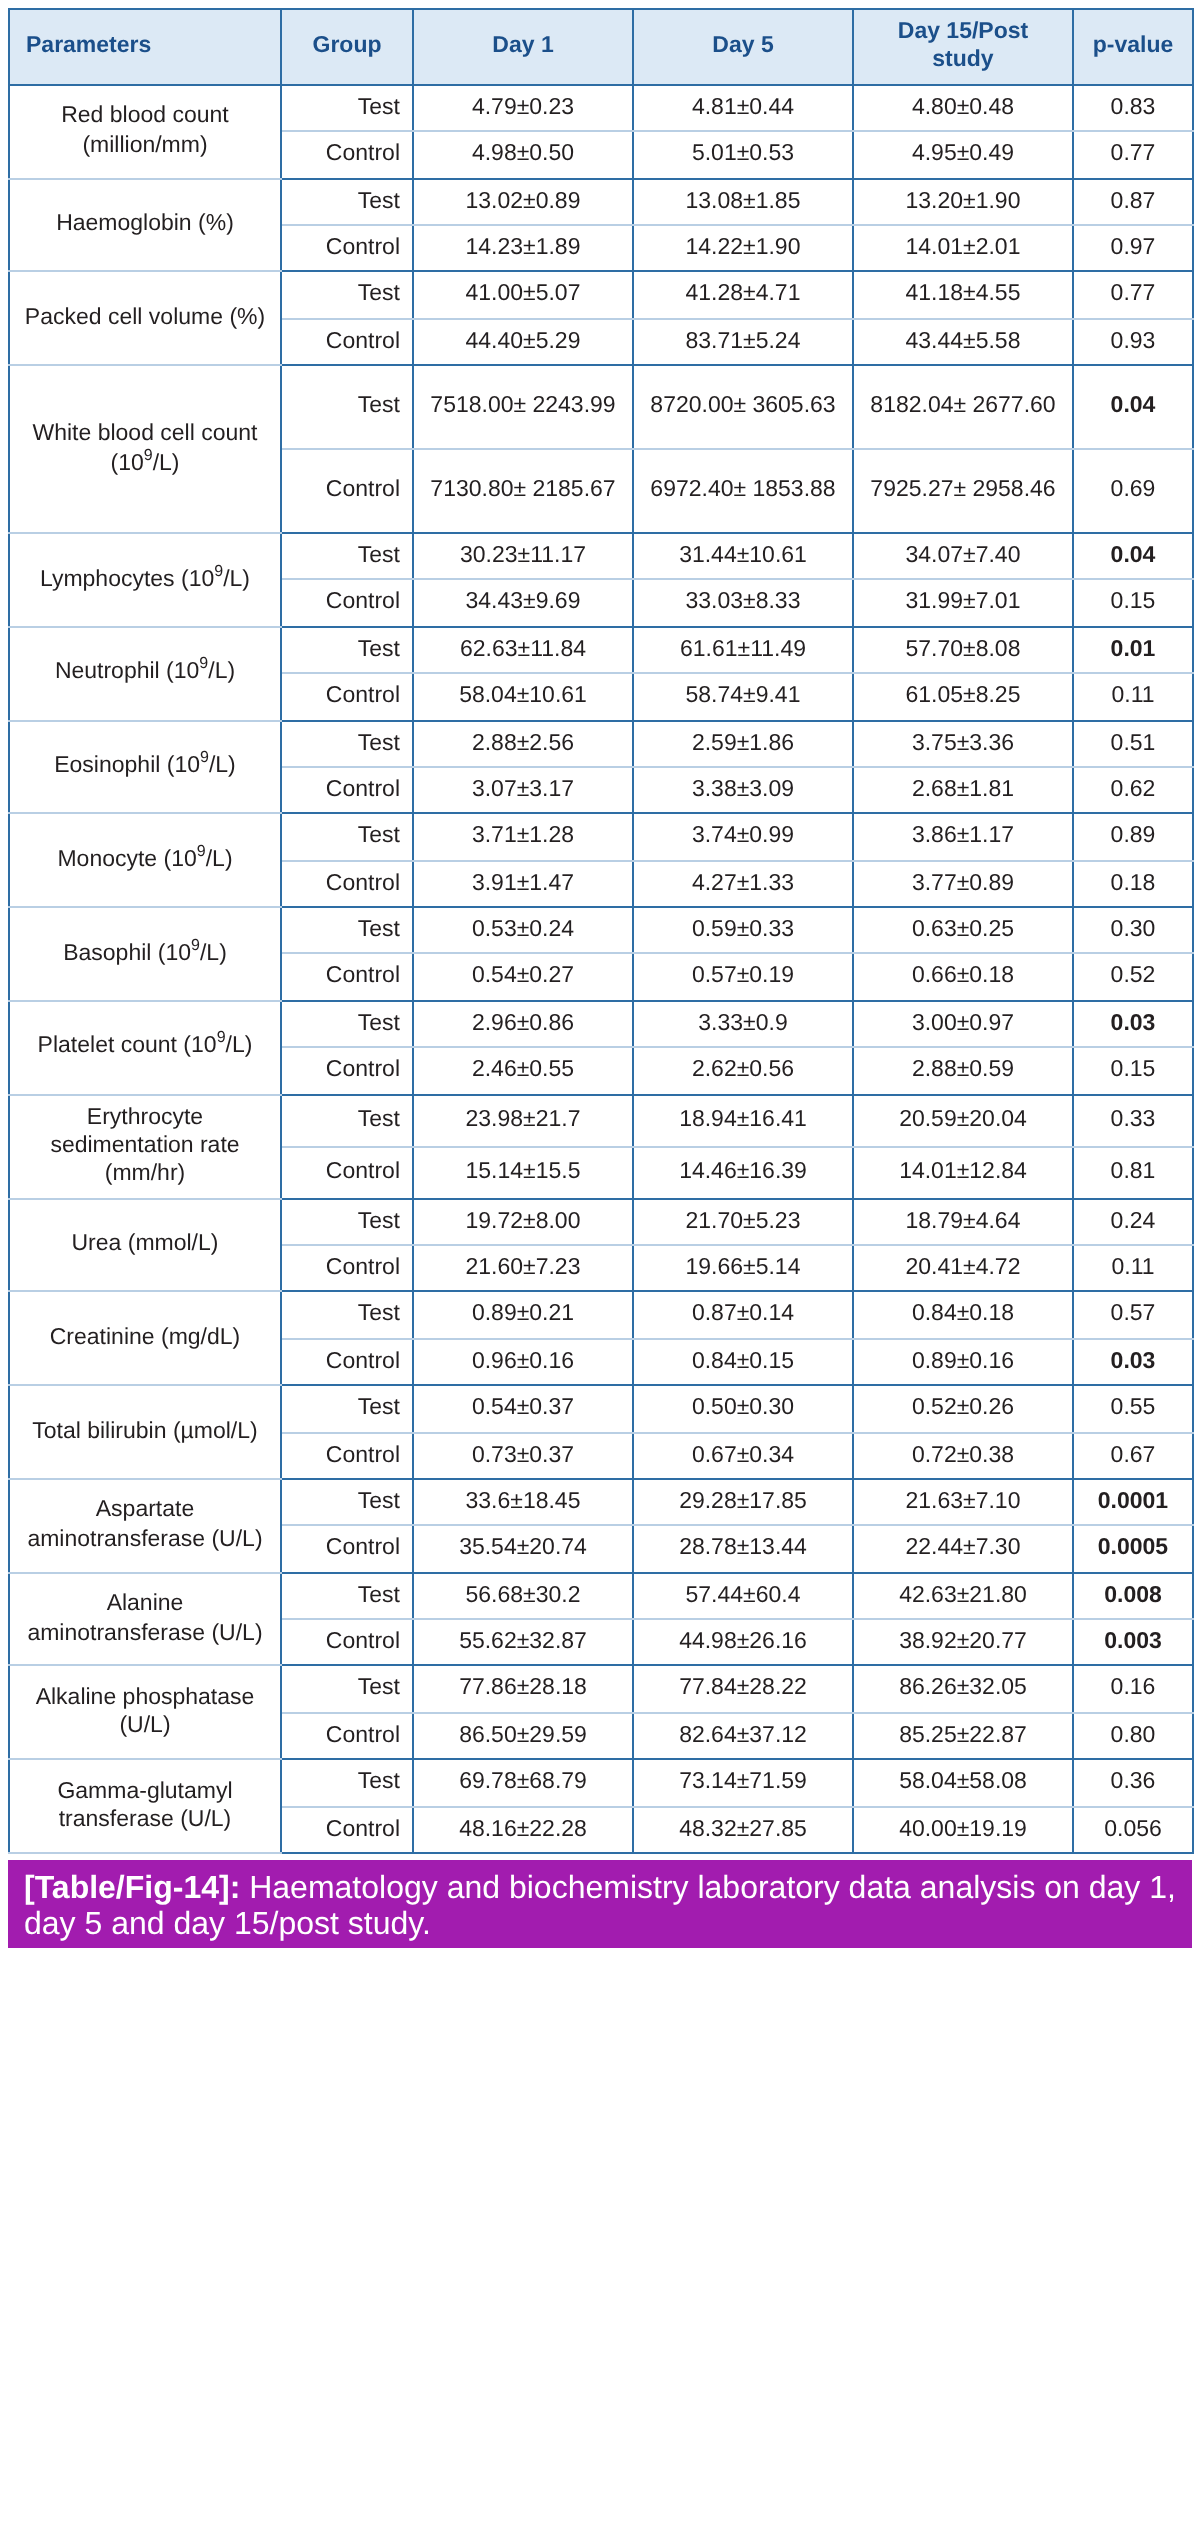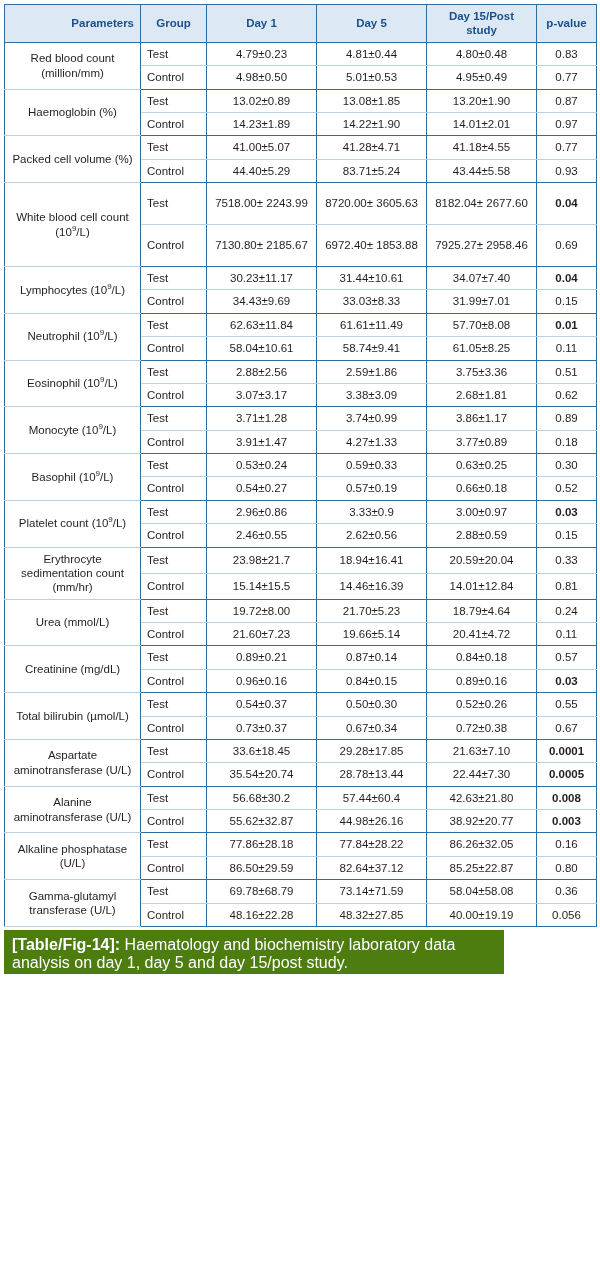--- a/index.html
+++ b/index.html
@@ -39,29 +39,29 @@
   }
   thead th {
     background: #dce9f5;
     color: #1b4f8a;
     font-weight: bold;
     text-align: center;
     font-size: 12.5px;
     padding: 7px 4px;
   }
   thead th.param-head {
-    text-align: right;
+    text-align: left;
     padding-left: 8px;
   }
   td.param {
     text-align: center;
     padding-left: 8px;
   }
   td.group {
-    text-align: left;
+    text-align: right;
     padding-left: 8px;
   }
   td.val, td.pval {
     text-align: center;
   }
   td.pval.bold {
     font-weight: bold;
   }
   
   tr.r-test > td.param,
@@ -76,23 +76,23 @@
     border-top: 1px solid #b9cfe4;
   }
   tr.group-end > td {
     border-bottom: 1px solid #2e6da4;
   }
   sup { font-size: 8px; vertical-align: super; line-height: 0; }
   .cap-wrap { margin-top: 3px; }
   .cap-line1 { padding: 6px 8px 2px 8px; }
   .cap-line2 { padding: 2px 8px 7px 8px; }
   .capbox {
-    width: 500px;
+    width: 592px;
     box-sizing: border-box;
-    background: #4d7c0f;
+    background: #a21caf;
     color: #ffffff;
   }
 </style>
 </head>
 <body>
 
 <div class="page">
 
   <table class="lab">
     <colgroup>
@@ -258,21 +258,21 @@
           <td class="pval bold">0.03</td>
         </tr>
         <tr class="r-ctrl group-end">
           <td class="group">Control</td>
           <td class="val">2.46±0.55</td>
           <td class="val">2.62±0.56</td>
           <td class="val">2.88±0.59</td>
           <td class="pval">0.15</td>
         </tr>
         <tr class="r-test">
-          <td class="param" rowspan="2">Erythrocyte sedimentation count (mm/hr)</td>
+          <td class="param" rowspan="2">Erythrocyte sedimentation rate (mm/hr)</td>
           <td class="group">Test</td>
           <td class="val">23.98±21.7</td>
           <td class="val">18.94±16.41</td>
           <td class="val">20.59±20.04</td>
           <td class="pval">0.33</td>
         </tr>
         <tr class="r-ctrl group-end">
           <td class="group">Control</td>
           <td class="val">15.14±15.5</td>
           <td class="val">14.46±16.39</td>

